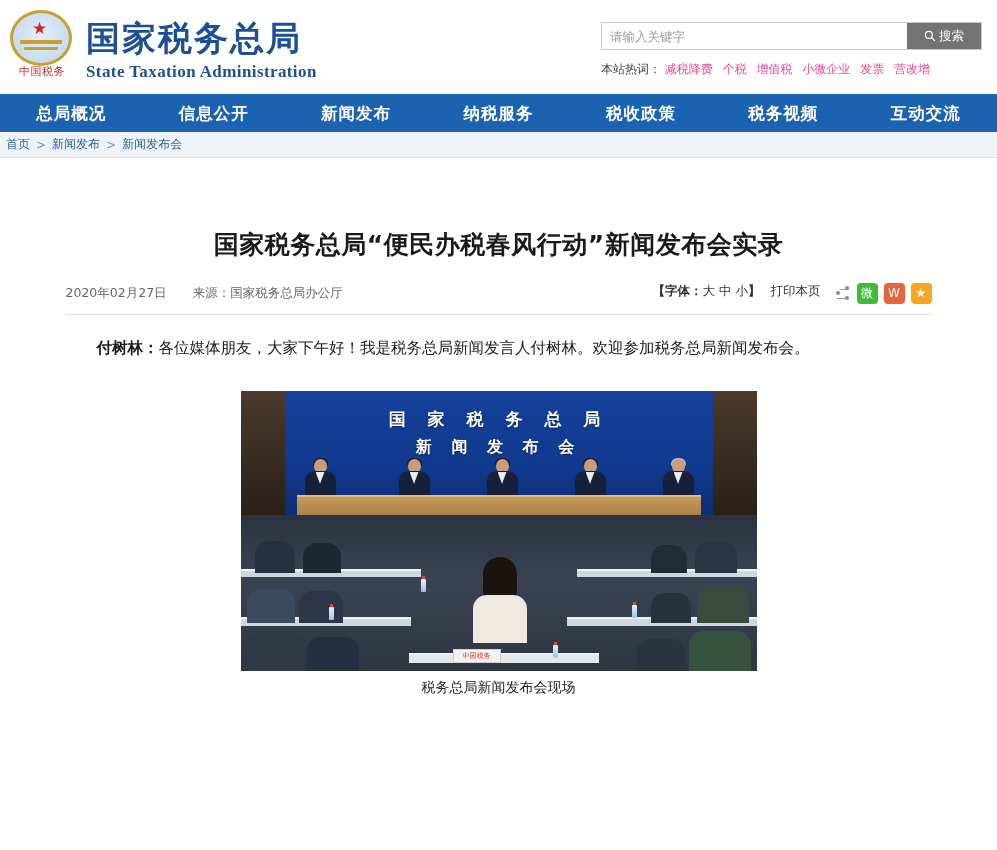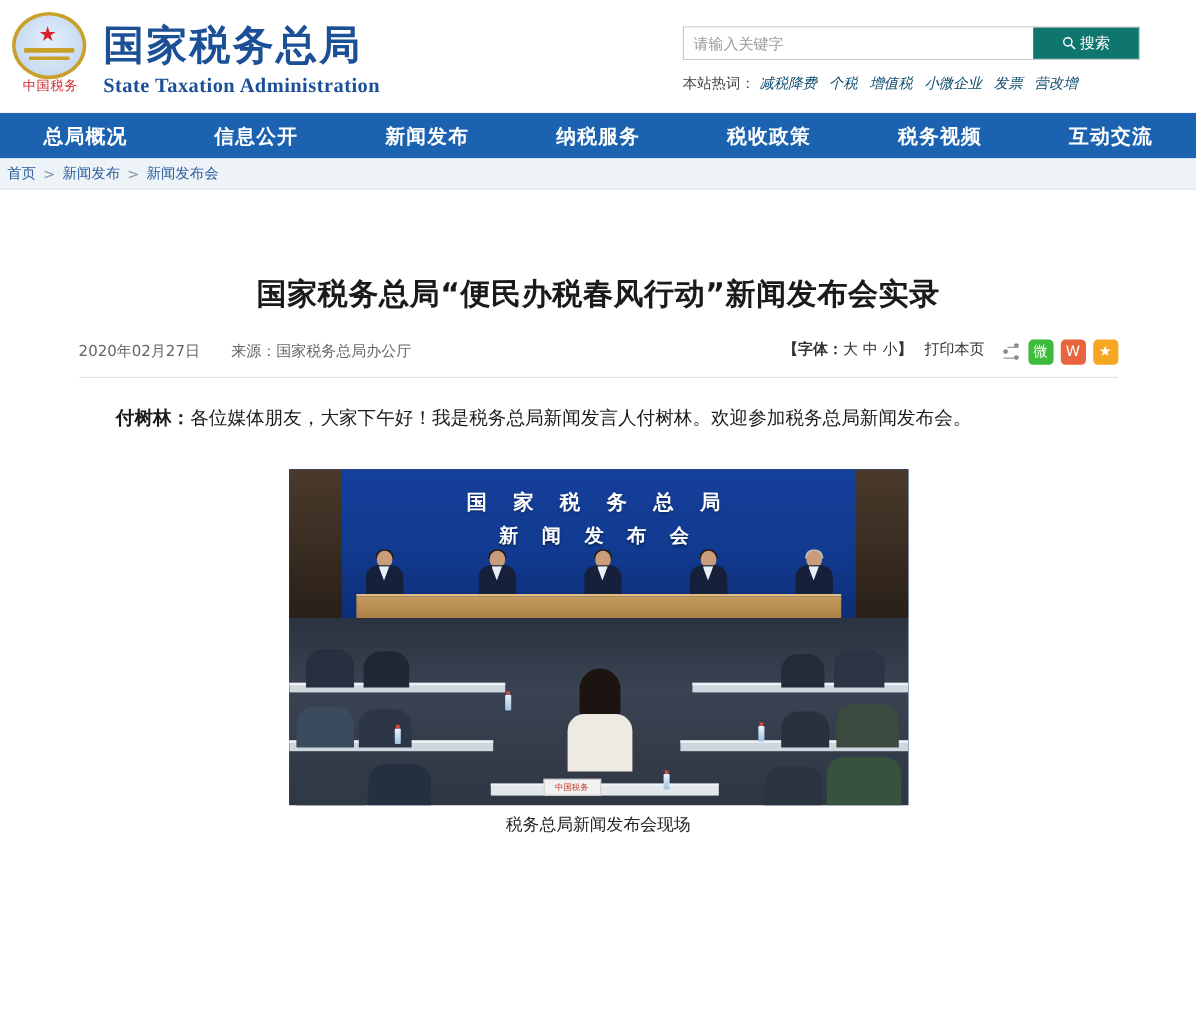--- a/index.html
+++ b/index.html
@@ -85,65 +85,64 @@
     font-size: 17px;
     font-weight: bold;
     letter-spacing: 0.4px;
     margin-top: 2px;
     font-family: "Liberation Serif", serif;
   }
 
   
   .search-area {
     position: absolute;
-    left: 569px; top: 22px;
+    left: 601px; top: 22px;
     width: 381px;
   }
   .search-box {
     display: flex;
     width: 381px; height: 28px;
     border: 1px solid #c8c8c8;
     background: #fff;
   }
   .search-input {
     flex: 1;
     border: 0; outline: none;
     padding: 0 8px;
     font-size: 12.5px;
     color: #333;
     font-family: "DejaVu Sans", sans-serif;
   }
   .search-input::placeholder { color: #999; }
   .search-btn {
-    width: 88px;
-    background: #0f766e;
+    width: 74px;
+    background: #737373;
     color: #fff;
     border: 0;
     font-size: 12.5px;
     cursor: pointer;
     display: flex;
     align-items: center;
     justify-content: center;
     gap: 3px;
     font-family: "DejaVu Sans", sans-serif;
   }
   .search-btn svg { display: block; }
   .hotwords {
     margin-top: 11px;
     font-size: 12px;
     color: #444;
     font-family: "DejaVu Sans", sans-serif;
     white-space: nowrap;
   }
   .hotwords .hw-label { color: #444; }
   .hotwords a {
-    color: #0c4a6e;
+    color: #ec4899;
     text-decoration: none;
     margin-right: 6px;
-    font-style: italic;
   }
 
   
   .nav {
     height: 38px;
     background: #1b63b0;
     display: flex;
     align-items: stretch;
     border-top: 1px solid #1b63b0;
   }

